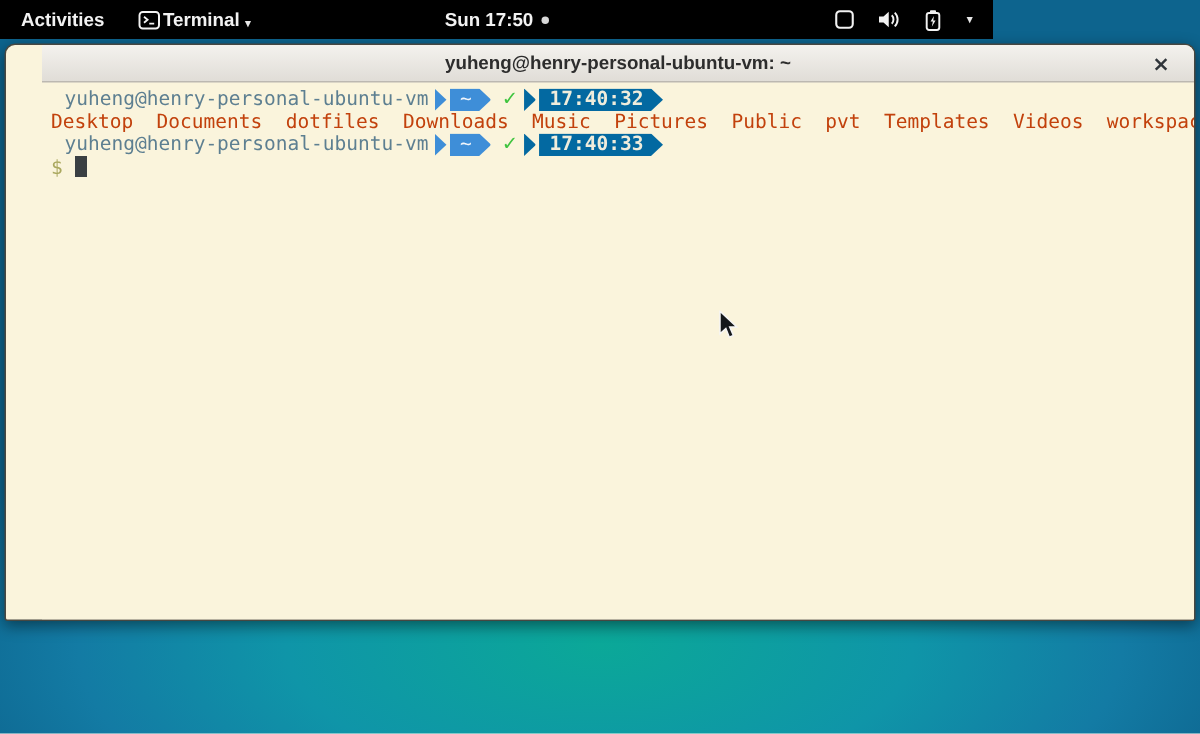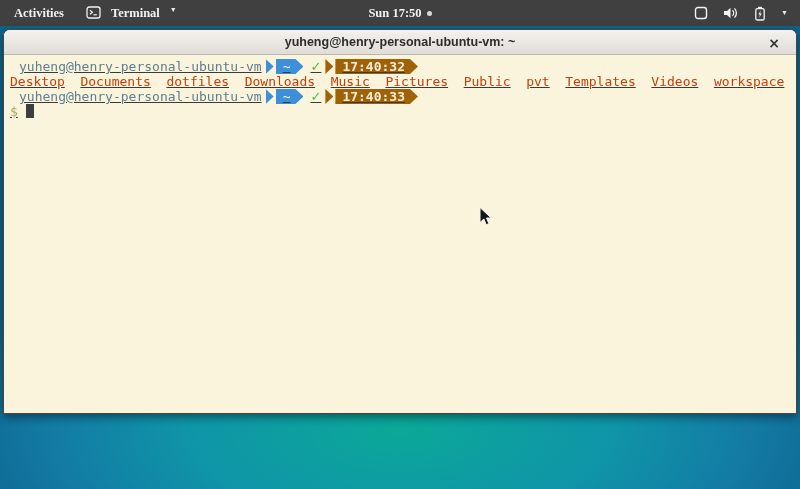--- a/index.html
+++ b/index.html
@@ -6,28 +6,28 @@
   html,body { width:800px; height:489px; overflow:hidden; }
   body {
     position:relative;
     font-family:"Liberation Sans", sans-serif;
     background:
       radial-gradient(ellipse 58% 42% at 50% 88%, #0ba898 0%, #0f95a8 45%, #137ba4 75%, #0d648e 100%);
   }
 
   
   .topbar {
-    position:absolute; top:0; left:0; width:800px; height:26px;
-    background:#404040; color:#f2f2f2;
+    position:absolute; top:0; left:0; width:662px; height:26px;
+    background:#000000; color:#f2f2f2;
     display:flex; align-items:center;
-    font-size:12.5px; font-weight:700;font-family:Liberation Serif, serif;
+    font-size:12.5px; font-weight:700;
   }
   .tb-left { display:flex; align-items:center; gap:18px; padding-left:10px; }
   .activities { padding:0 4px; cursor:pointer; }
-  .appmenu { display:flex; align-items:flex-start; gap:10px; cursor:pointer; }
+  .appmenu { display:flex; align-items:flex-end; gap:2px; cursor:pointer; }
   .appmenu svg { display:block; }
   .caret { font-size:7px; position:relative; top:0px; color:#e8e8e8; }
   .tb-center {
     position:absolute; left:0; right:0; top:0; height:26px;
     display:flex; align-items:center; justify-content:center; gap:5px;
     pointer-events:none;
   }
   .tb-center .clock { pointer-events:auto; cursor:pointer; }
   .notif-dot { width:5px; height:5px; border-radius:50%; background:#d8d8d8; }
   .tb-right {
@@ -36,20 +36,21 @@
   .tb-right svg { display:block; }
 
   
   .window {
     position:absolute; left:3px; top:29px; width:794px; height:385px;
     border:1px solid #474741;
     border-radius:7px 7px 2px 2px;
     box-shadow:0 3px 10px rgba(0,0,0,.45);
     background:#faf4dc;
     overflow:hidden;
+    padding-left:24px;
   }
   .titlebar {
     height:25px;
     background:linear-gradient(#f4f2ee, #e0ddd7);
     border-bottom:1px solid #bcb8b1;
     display:flex; align-items:center; justify-content:center;
     position:relative;
     font-size:12.5px; font-weight:700; color:#2d2d2d;
   }
   .close-btn {
@@ -61,37 +62,37 @@
 
   .term {
     height:358px;
     background:#faf4dc;
     padding:4px 2px 0 6px;
     font-family:"DejaVu Sans Mono", monospace;
     font-size:13px;
     color:#3a3a3a;
     cursor:text;
   }
-  .term-line { height:15px; line-height:15px; white-space:pre;text-decoration:underline; }
+  .term-line { height:15px; line-height:15px; white-space:pre; }
   .prompt-line { display:flex; align-items:center; padding-left:9px; }
 
   .user-host { color:#5d7f91; }
 
   
   .pl-arrow {
     display:inline-block; width:8px; height:15px; margin-left:4px;
     clip-path:polygon(0 0, 100% 50%, 0 100%);
   }
   .pl-body {
     display:inline-block; height:15px; line-height:15px; margin-left:2px;
     padding:0 13px 0 7px;
     clip-path:polygon(0 0, calc(100% - 8px) 0, 100% 50%, calc(100% - 8px) 100%, 0 100%);
   }
   .pl-blue { background:#3e8ed8; color:#f2f6fb; }
-  .pl-dark { background:#a16207; color:#f0eddc; font-weight:700; }
+  .pl-dark { background:#0369a1; color:#f0eddc; font-weight:700; }
   .check {
     color:#3fc43f; font-weight:700; margin-left:7px;
     font-family:"DejaVu Sans", sans-serif; font-size:13px;
   }
 
   .dollar { color:#aaa85f; }
   .cmd { color:#6f9a3a; }
   .ls-entry { color:#c2410c; }
   .ls-entry:not(:last-child) { margin-right:15.6px; }
 

